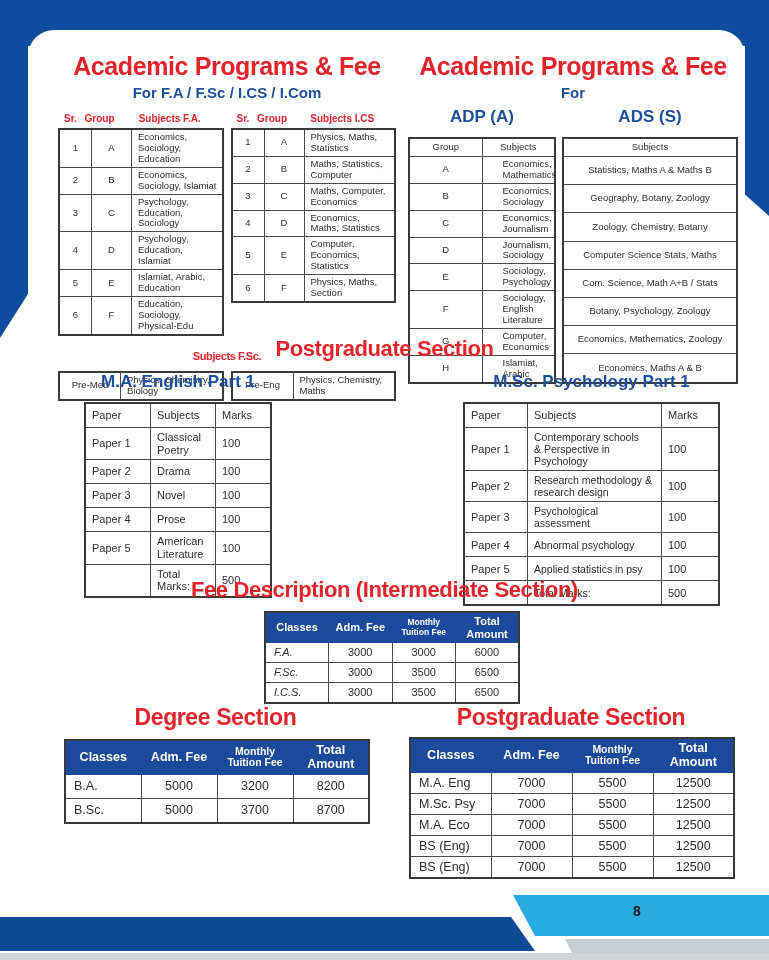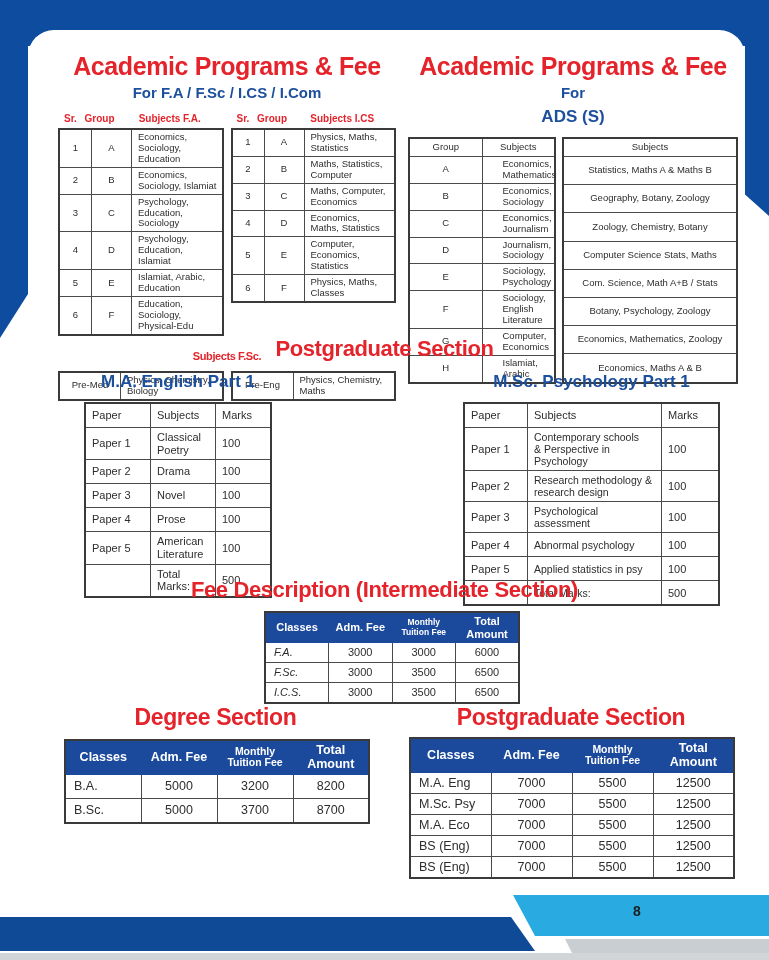--- a/index.html
+++ b/index.html
@@ -169,21 +169,21 @@
               <td>Economics, Maths, Statistics</td>
             </tr>
             <tr>
               <td>5</td>
               <td>E</td>
               <td>Computer, Economics, Statistics</td>
             </tr>
             <tr>
               <td>6</td>
               <td>F</td>
-              <td>Physics, Maths, Classes</td>
+              <td>Physics, Maths, Section</td>
             </tr>
           </tbody>
       </table>
     </div>
   </div>
   <div class="h-red" style="font-size:11px;margin:14px 0 9px 0;">Subjects F.Sc.</div>
   <div class="cols">
     <table class="t-fsc">
       <tbody>
           <tr>
@@ -200,20 +200,21 @@
           </tr>
         </tbody>
     </table>
   </div>
 </div>
 
 <div class="abs z2" style="left:408px;top:52px;width:330px;">
   <div class="h-red" style="font-size:25px;">Academic Programs &amp; Fee</div>
   <div class="h-blue" style="font-size:15px;margin-top:3px;">For</div>
   <div class="adp-head">
+    <div class="h-blue" style="flex:0 0 148px;">ADP (A)</div>
     <div class="h-blue" style="flex:1;">ADS (S)</div>
   </div>
   <div class="adp-cols">
     <table class="t-adp" style="flex:0 0 148px;">
       <thead>
           <tr>
             <th>Group</th>
             <th>Subjects</th>
           </tr>
         </thead>

